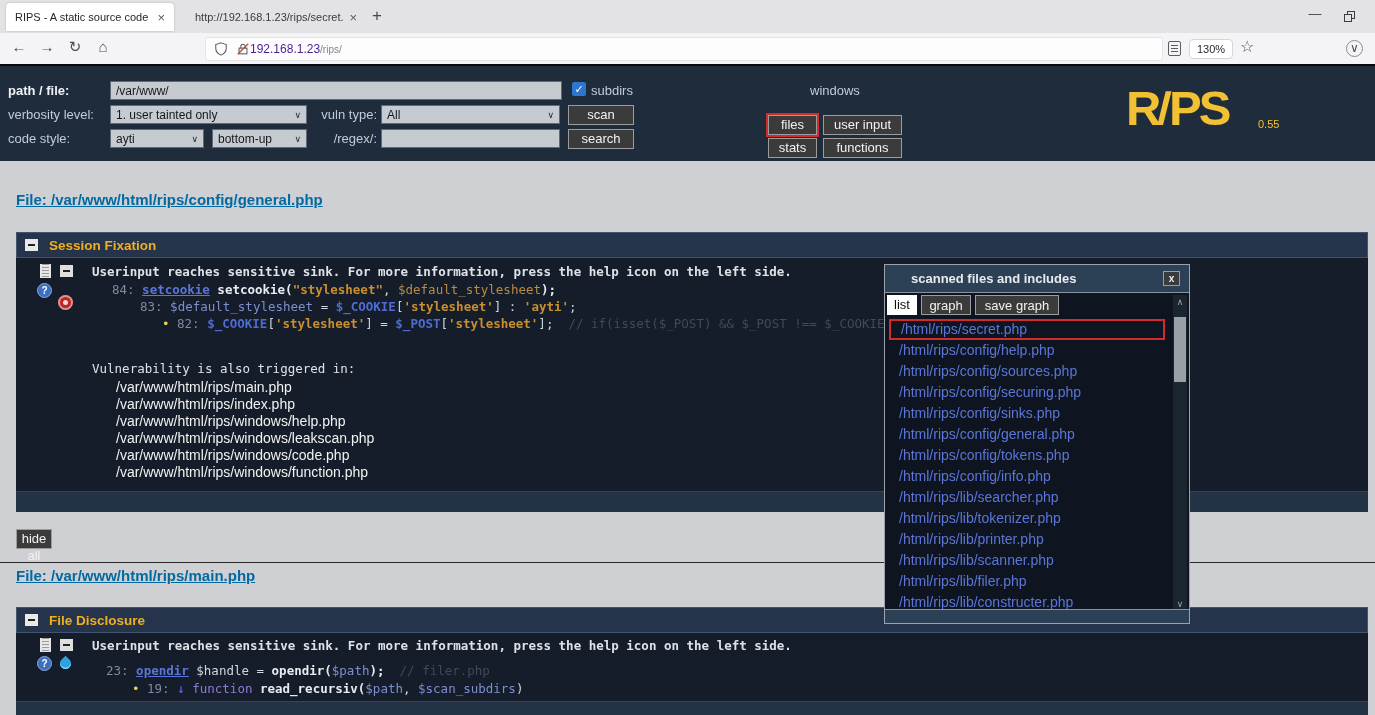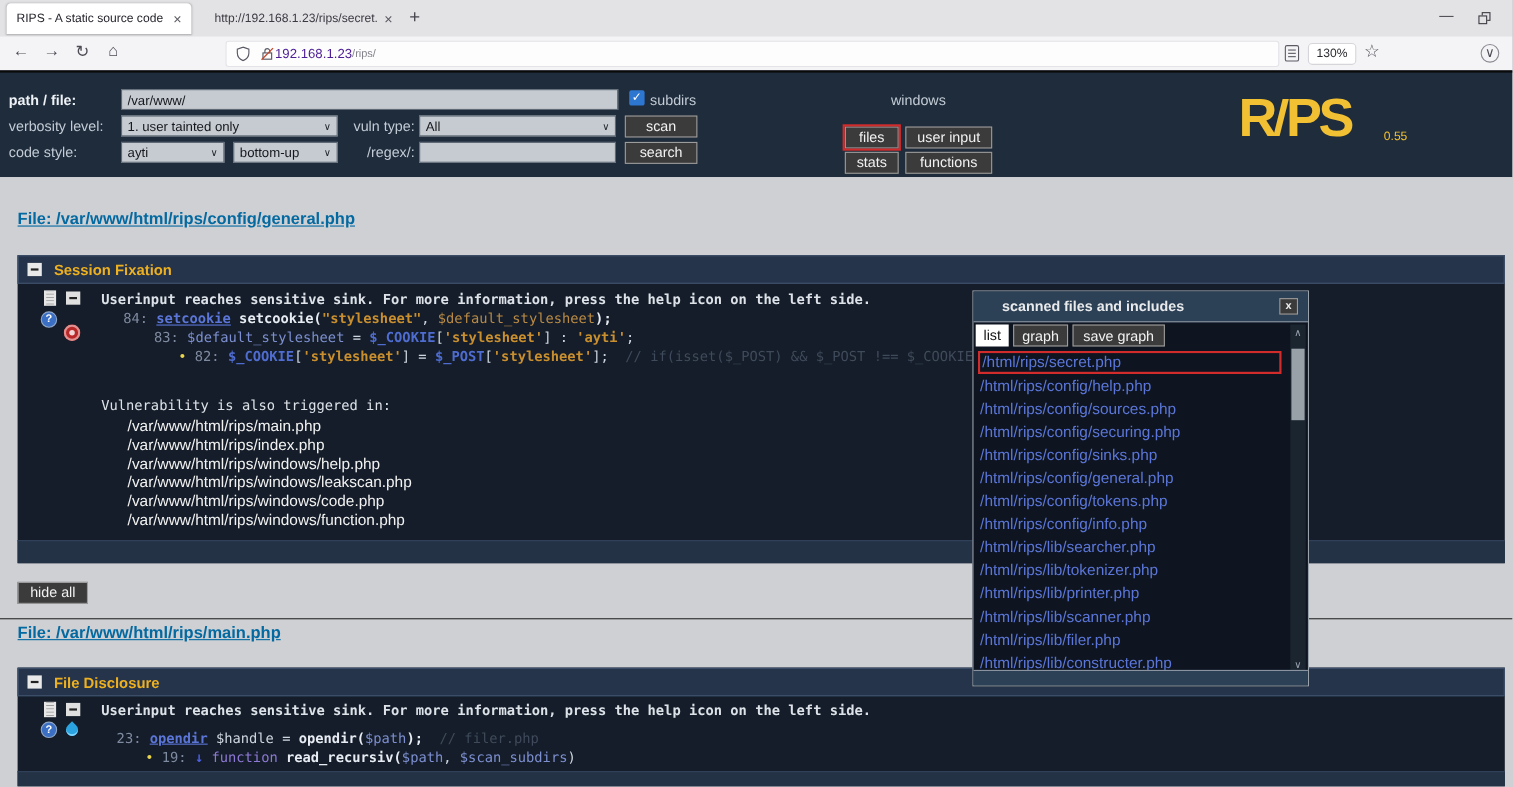--- a/index.html
+++ b/index.html
@@ -103,36 +103,36 @@
   .tk-sg { color:#4f6cd0; font-weight:bold; }
   .tk-cmt { color:#3f4a5a; }
   .tk-bullet { color:#e8d44d; }
   .tk-kw { color:#8f79d6; }
   .tk-arrow { color:#4a5fe0; font-weight:bold; }
 
   .trig-title { position:absolute; color:#dde2e8; }
   .trig-list { position:absolute; }
   .trig-list div { color:#f2f2f2; font-size:14px; line-height:17px; }
 
-  .hideall { position:absolute; left:16px; width:64px; }
+  .hideall { position:absolute; left:16px; width:36px; }
 
   
   .popup { position:absolute; left:884px; top:264px; width:306px; height:360px; background:#0e1520;
            border:1px solid #9aa2ac; z-index:50; }
   .pop-h { position:absolute; top:0; left:0; right:0; height:28px; background:#2d4156;
            border-bottom:1px solid #8a93a0; display:flex; align-items:center; }
   .pop-title { color:#e9eaec; font-weight:bold; font-size:13px; margin-left:26px; }
   .pop-close { position:absolute; right:9px; top:6px; width:17px; height:15px; background:#3b3b3b;
                border:1px solid #9c9c9c; color:#eee; font-size:10px; font-weight:bold;
                text-align:center; line-height:13px; }
   .pop-tab { position:absolute; top:30px; height:20px; font-size:13px; text-align:center; line-height:19px; }
   .pt-active { background:#fff; color:#111; }
   .pt-dark { background:#3b3b3b; border:1px solid #9c9c9c; color:#f2f2f2; }
   .pop-list { position:absolute; left:4px; top:54px; width:282px; height:292px; overflow:hidden; }
-  .pop-list div { color:#5b76d8; font-size:14px; line-height:21px; height:21px; padding-left:2px; }
+  .pop-list div { color:#5b76d8; font-size:14px; line-height:21px; height:21px; padding-left:10px; }
   .pop-list div.flagged { border:2px solid #d22b2b; width:276px; line-height:17px; }
   .pop-sb { position:absolute; right:2px; top:30px; width:14px; height:316px; background:#1b2530; }
   .sb-arrow { position:absolute; left:0; width:14px; height:14px; color:#9aa4b0; font-size:9px;
               text-align:center; line-height:14px; }
   .sb-thumb { position:absolute; left:1px; top:22px; width:12px; height:65px; background:#98a0a8; }
   .pop-foot { position:absolute; left:0; right:0; bottom:0; height:14px; background:#2d4156;
               border-top:1px solid #8a93a0; }
 </style>
 </head>
 <body>

